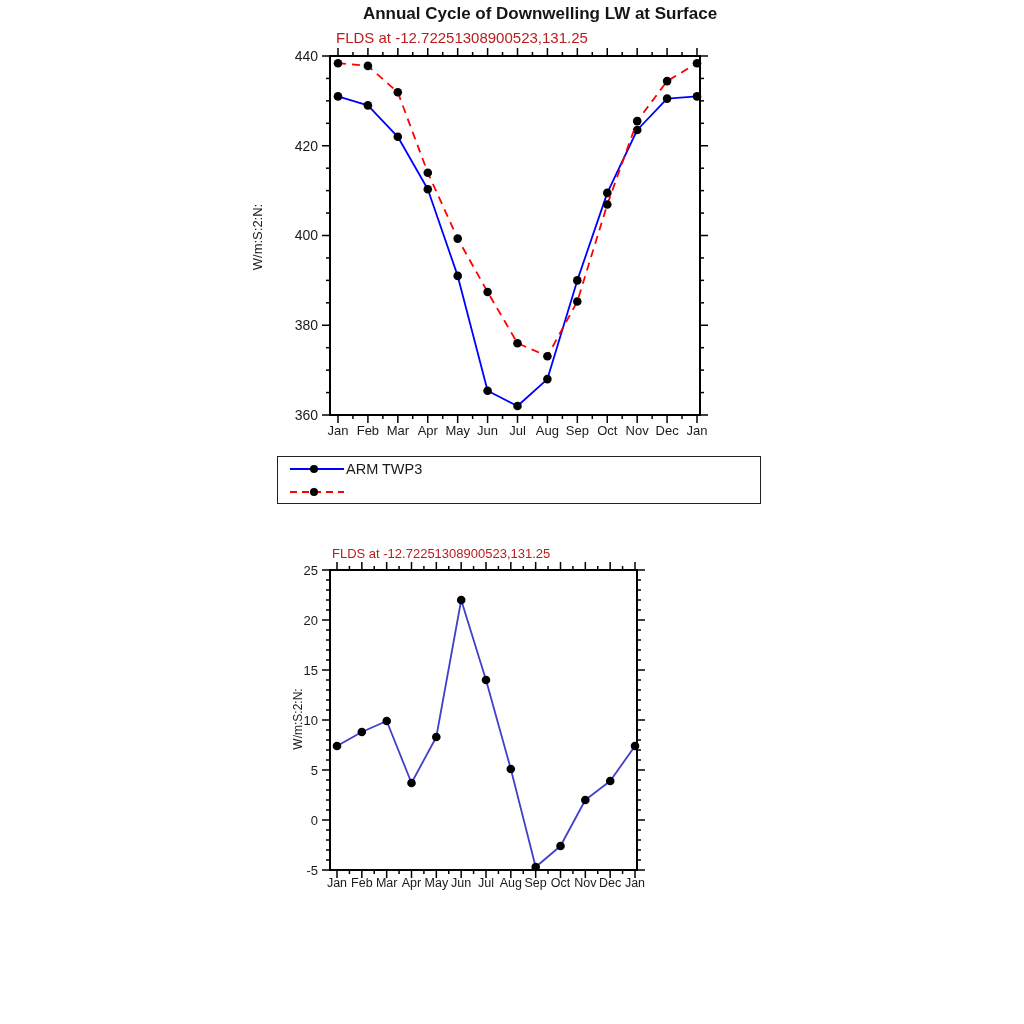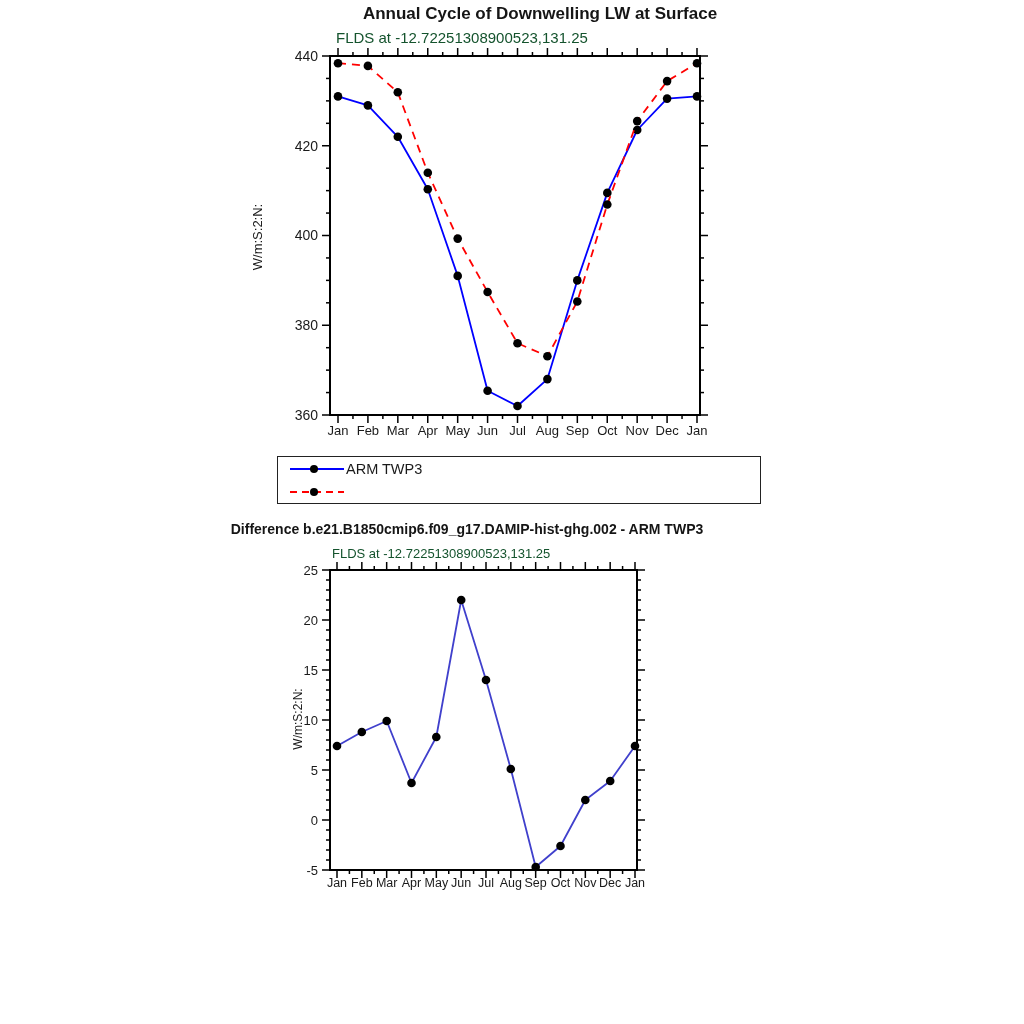--- a/index.html
+++ b/index.html
@@ -22,21 +22,21 @@
     position: absolute;
     text-align: center;
     font-weight: bold;
     color: #151515;
     white-space: nowrap;
   }
   .t1 { left: 240px; top: 4px; width: 600px; font-size: 17px; }
   .t2 { left: 167px; top: 521px; width: 600px; font-size: 14px; }
   .chart-subtitle {
     position: absolute;
-    color: #14532d;
+    color: #b91c1c;
     white-space: nowrap;
   }
   .s1 { left: 336px; top: 29px; font-size: 15px; }
   .s2 { left: 332px; top: 546px; font-size: 13px; }
   .ylab {
     position: absolute;
     white-space: nowrap;
     color: #1a1a1a;
     transform: translate(-50%, -50%) rotate(-90deg);
   }
@@ -68,21 +68,20 @@
 </style>
 </head>
 <body>
 
 <div class="page">
 
   <div class="chart-title t1">Annual Cycle of Downwelling LW at Surface</div>
   <div class="chart-subtitle s1">FLDS at -12.72251308900523,131.25</div>
   <div class="ylab y1">W/m:S:2:N:</div>
 
-  <div class="chart-title t2">Difference b.e21.B1850cmip6.f09_g17.DAMIP-hist-ghg.002 - ARM TWP3</div>
   <div class="chart-subtitle s2">FLDS at -12.72251308900523,131.25</div>
   <div class="ylab y2">W/m:S:2:N:</div>
 
   <svg id="plot-svg" xmlns="http://www.w3.org/2000/svg" viewBox="0 0 1024 1024">
       <g>
         <rect x="330" y="56" width="370" height="359" fill="none" stroke="#000000" stroke-width="2"></rect>
         <line x1="330" y1="415" x2="322" y2="415" stroke="#000000" stroke-width="1.5"></line>
         <line x1="700" y1="415" x2="708" y2="415" stroke="#000000" stroke-width="1.5"></line>
         <text x="318" y="419.9" text-anchor="end" font-size="14" fill="#1a1a1a" font-family="&quot;Liberation Sans&quot;, sans-serif">360</text>
         <line x1="330" y1="325.25" x2="322" y2="325.25" stroke="#000000" stroke-width="1.5"></line>

